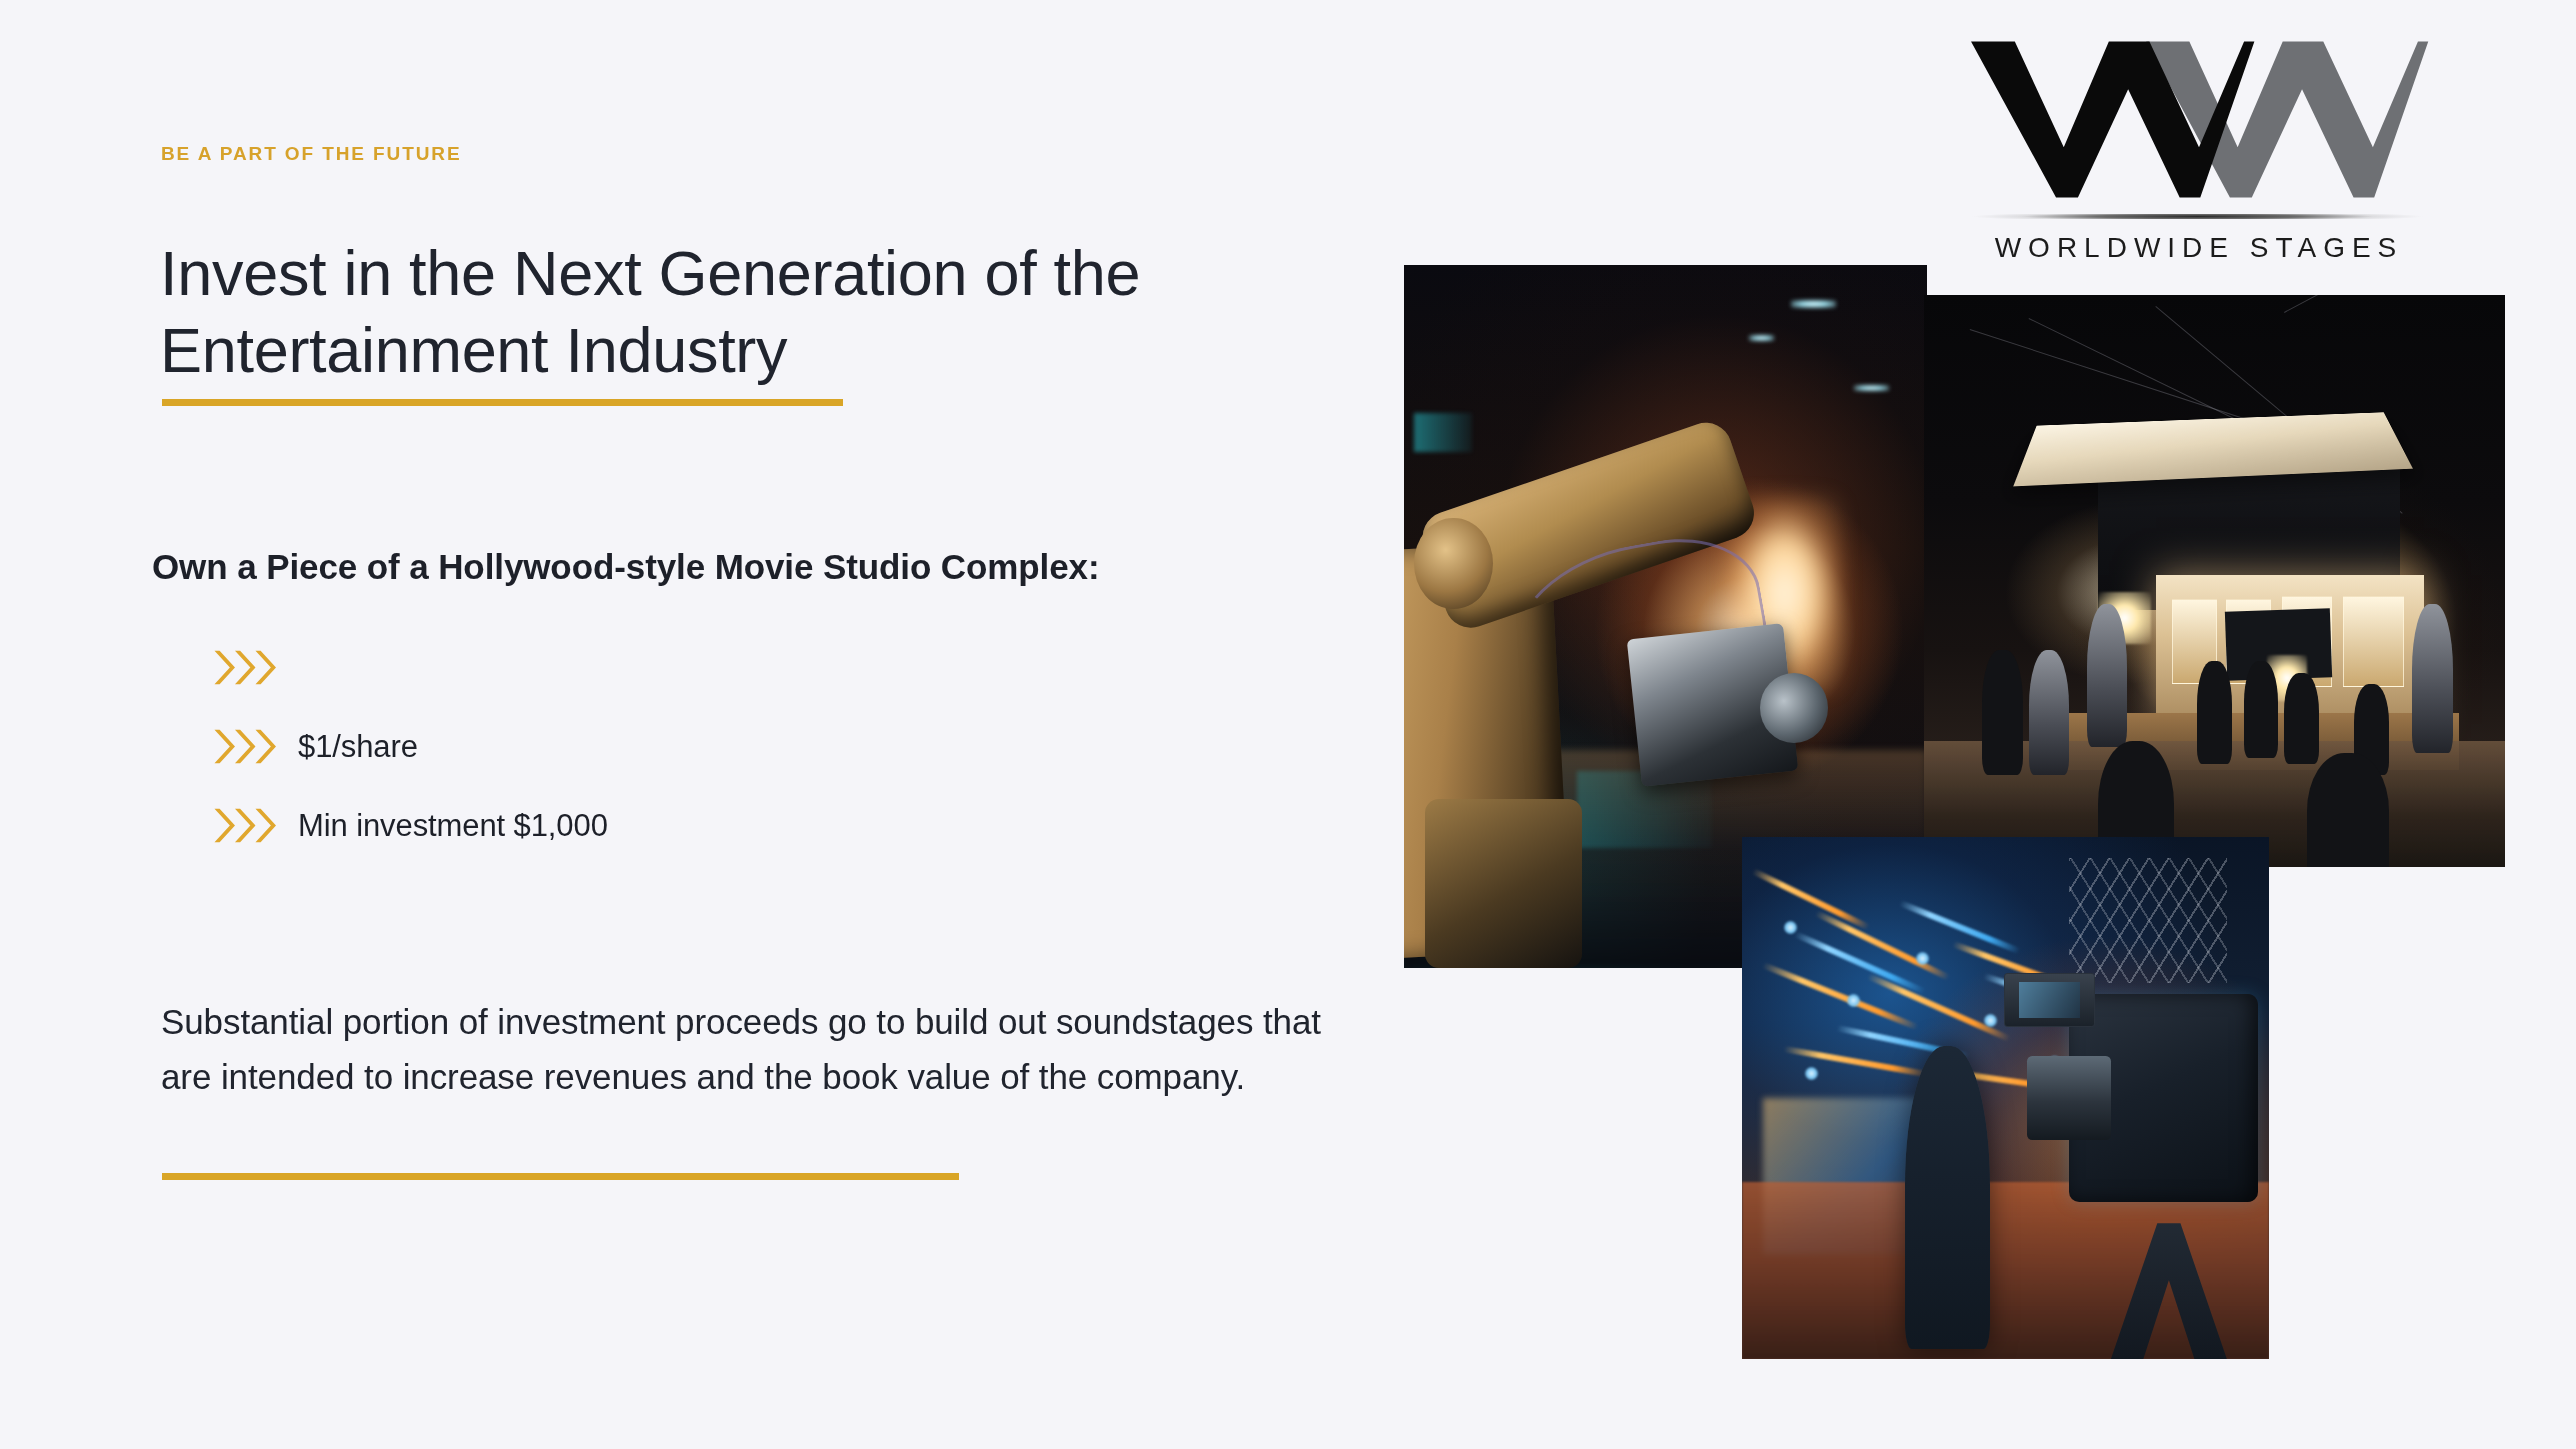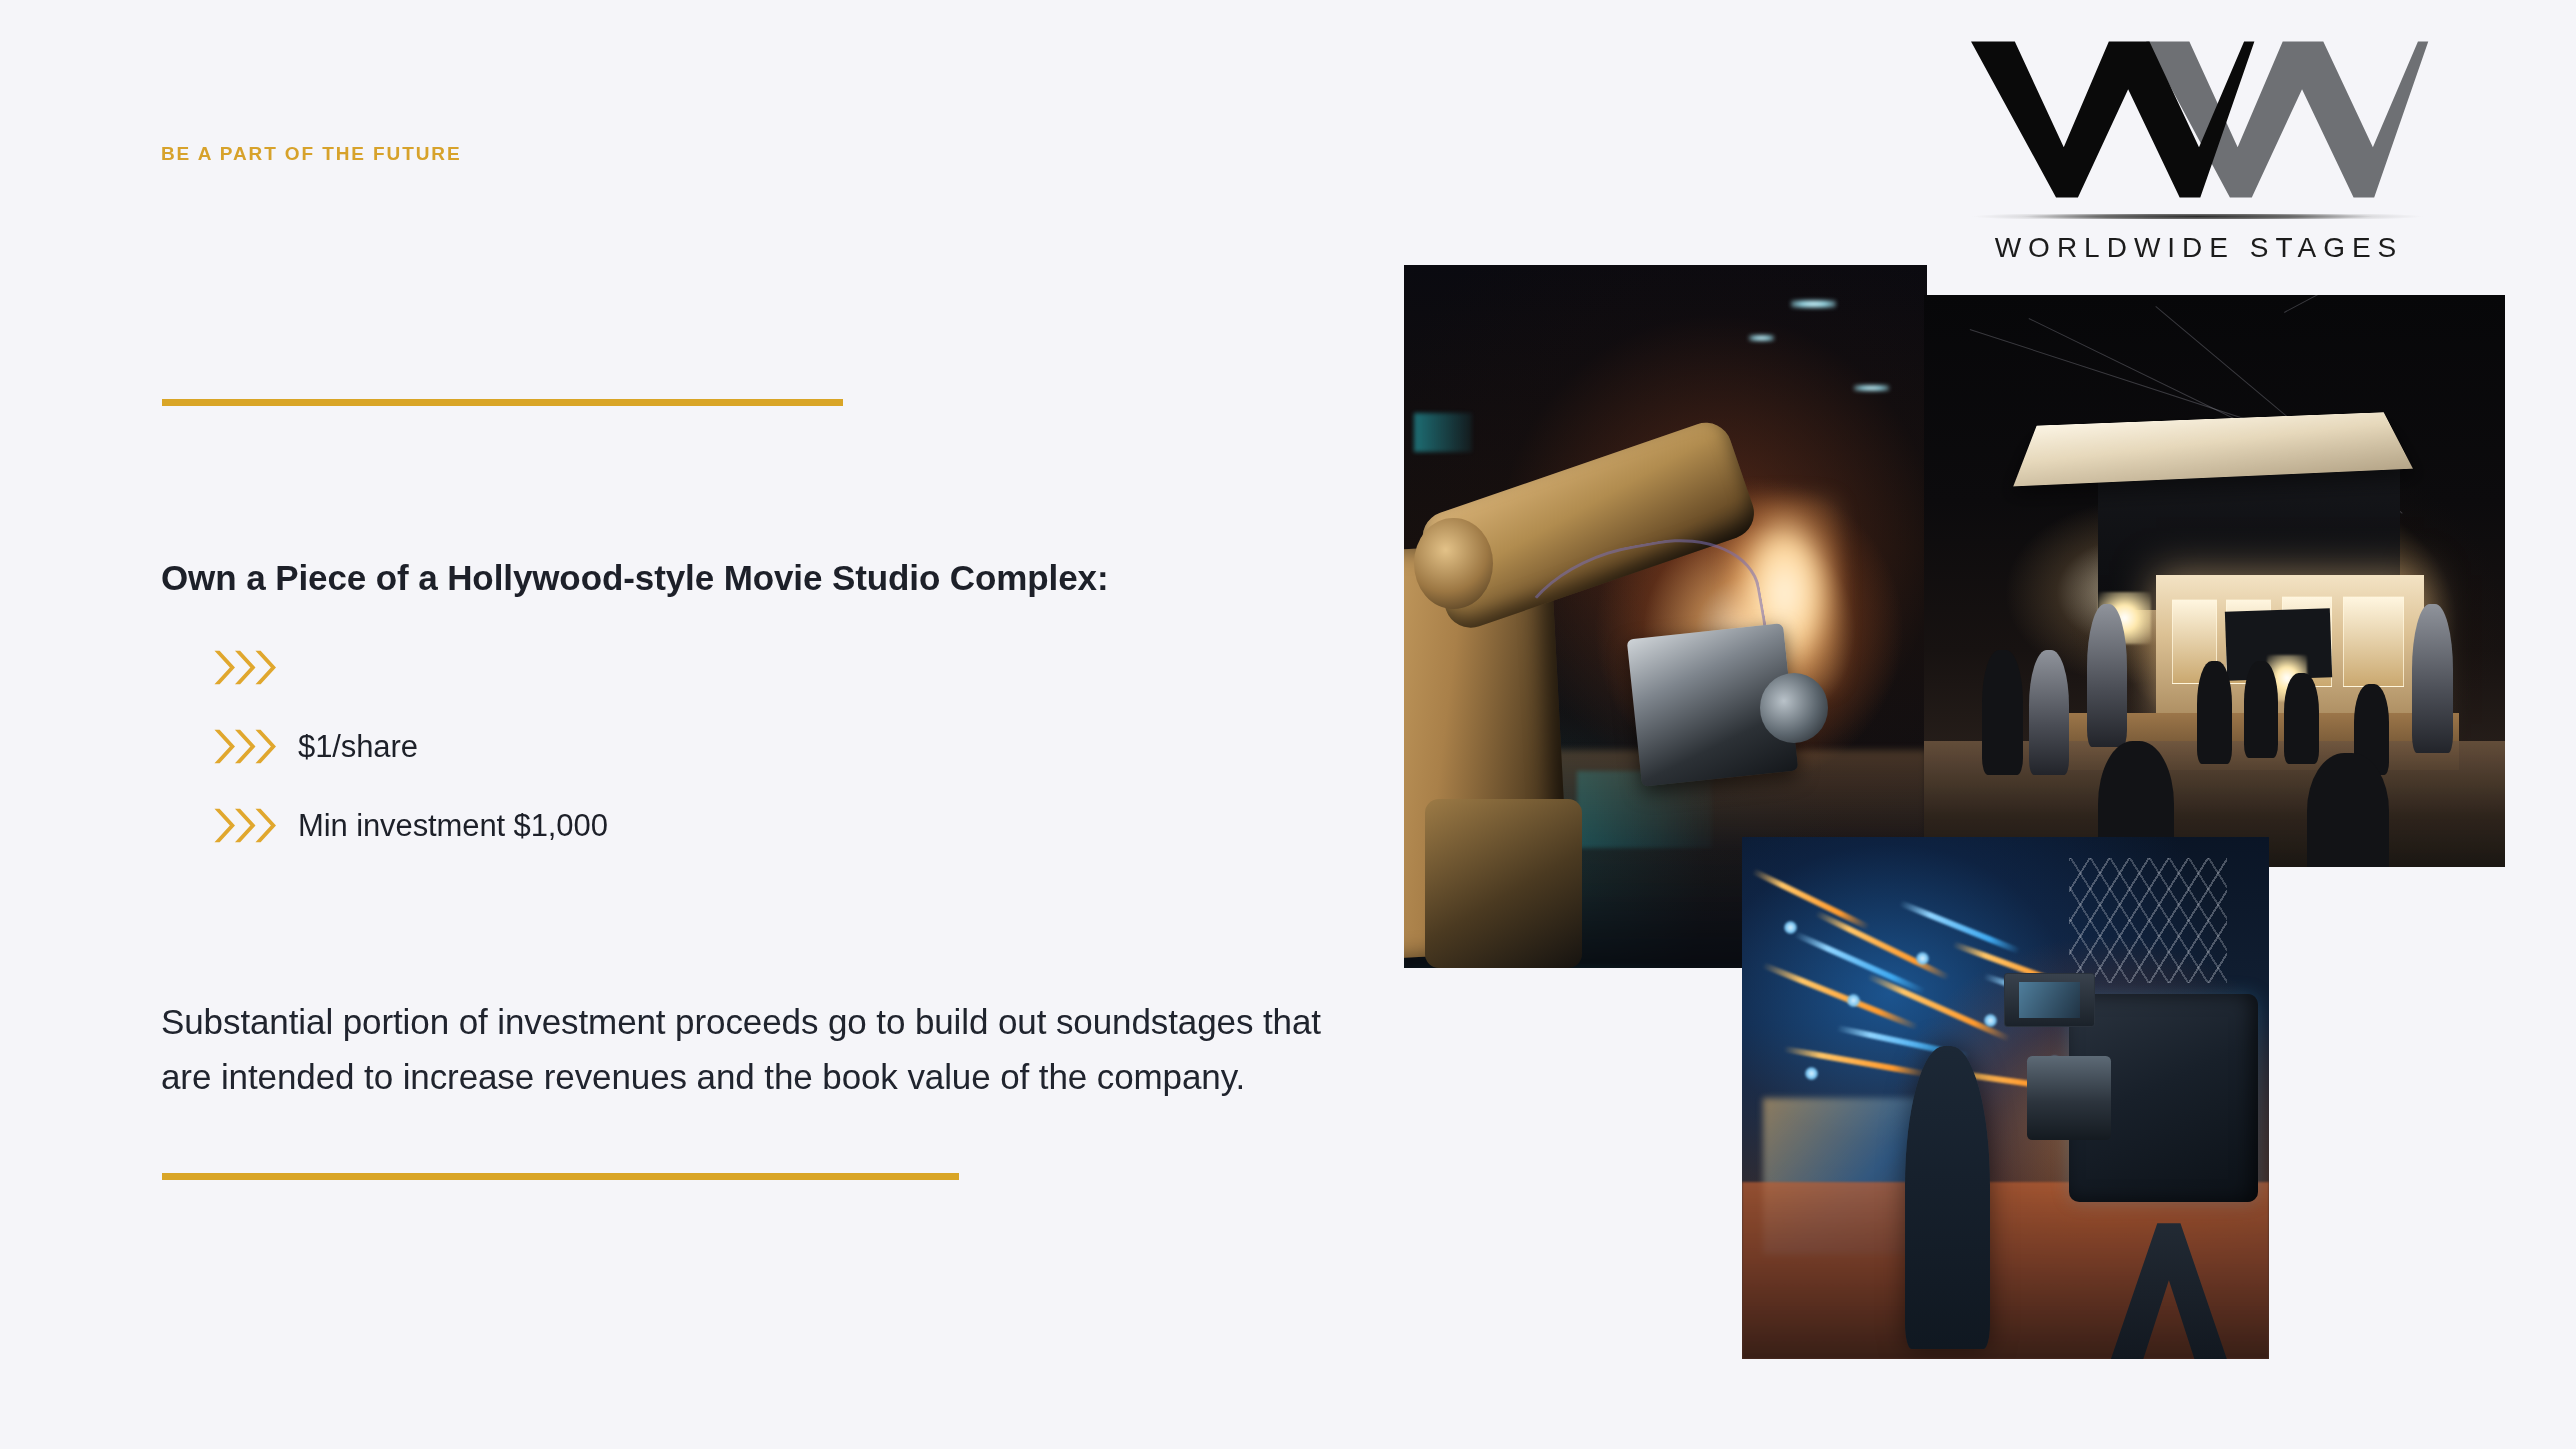--- a/index.html
+++ b/index.html
@@ -44,28 +44,27 @@
   .rule-top {
     position: absolute;
     left: 162px;
     top: 399px;
     width: 681px;
     height: 7px;
     background: #d9a527;
   }
   .subhead {
     position: absolute;
-    left: 161px;
+    left: 152px;
     top: 547px;
     font-size: 35px;
     font-weight: 700;
     color: #1d2029;
     letter-spacing: -0.1px;
     white-space: nowrap;
-    margin-top: 11px;
   }
 
   .bullets {
     position: absolute;
     left: 213px;
     top: 628px;
     width: 1191px;
   }
   .bullet-row {
     display: flex;
@@ -366,20 +365,21 @@
     filter: blur(0.4px);
   }
 </style>
 </head>
 <body>
 
 <div class="slide">
 
   <div class="eyebrow">BE A PART OF THE FUTURE</div>
 
+  <h1 class="headline">Invest in the Next Generation of the Entertainment Industry</h1>
 
   <div class="rule-top"></div>
 
   <div class="subhead">Own a Piece of a Hollywood-style Movie Studio Complex:</div>
 
   <div class="bullets">
 
     <div class="bullet-row">
       <span class="chev">
         <svg width="76" height="41" viewBox="0 0 118 64" aria-hidden="true">

